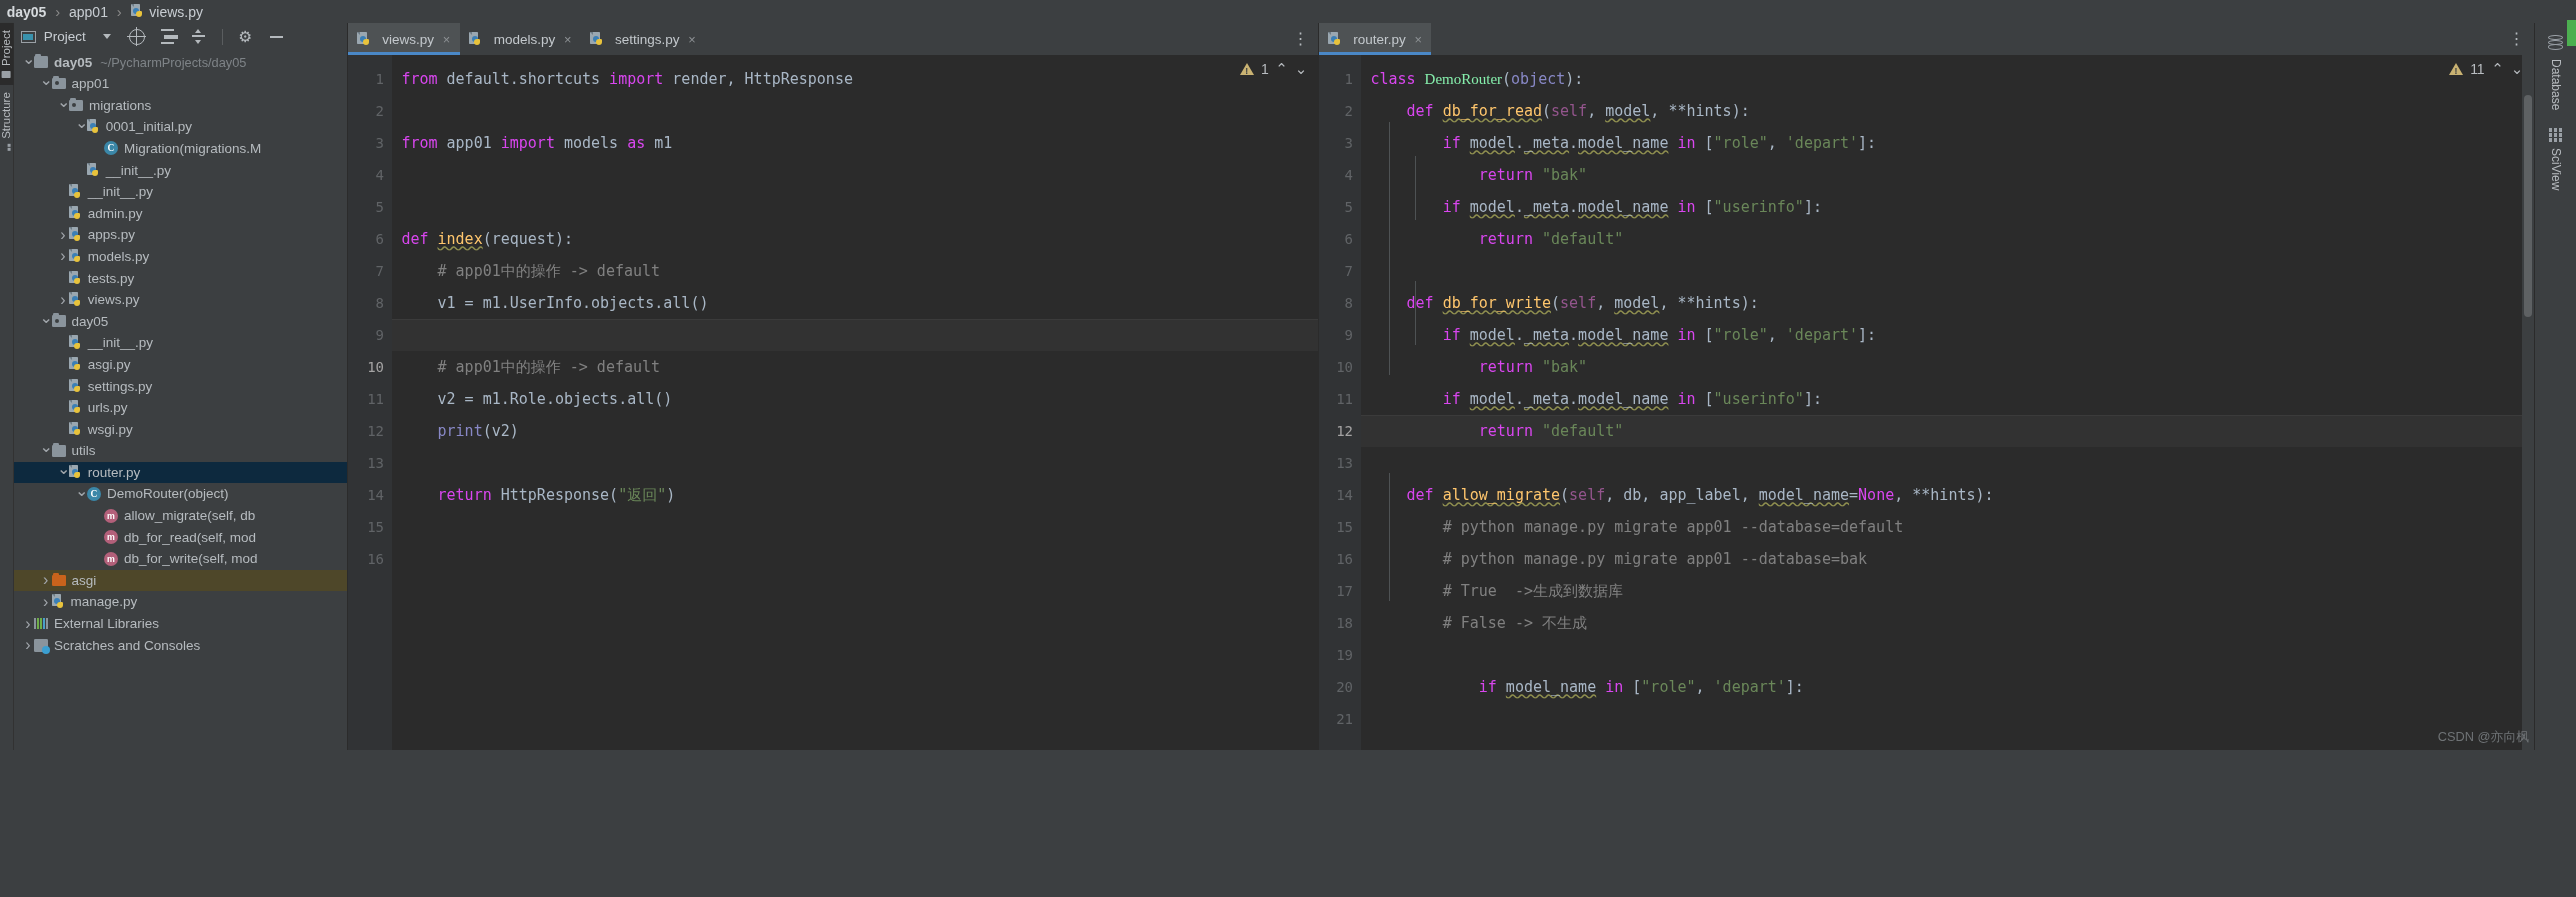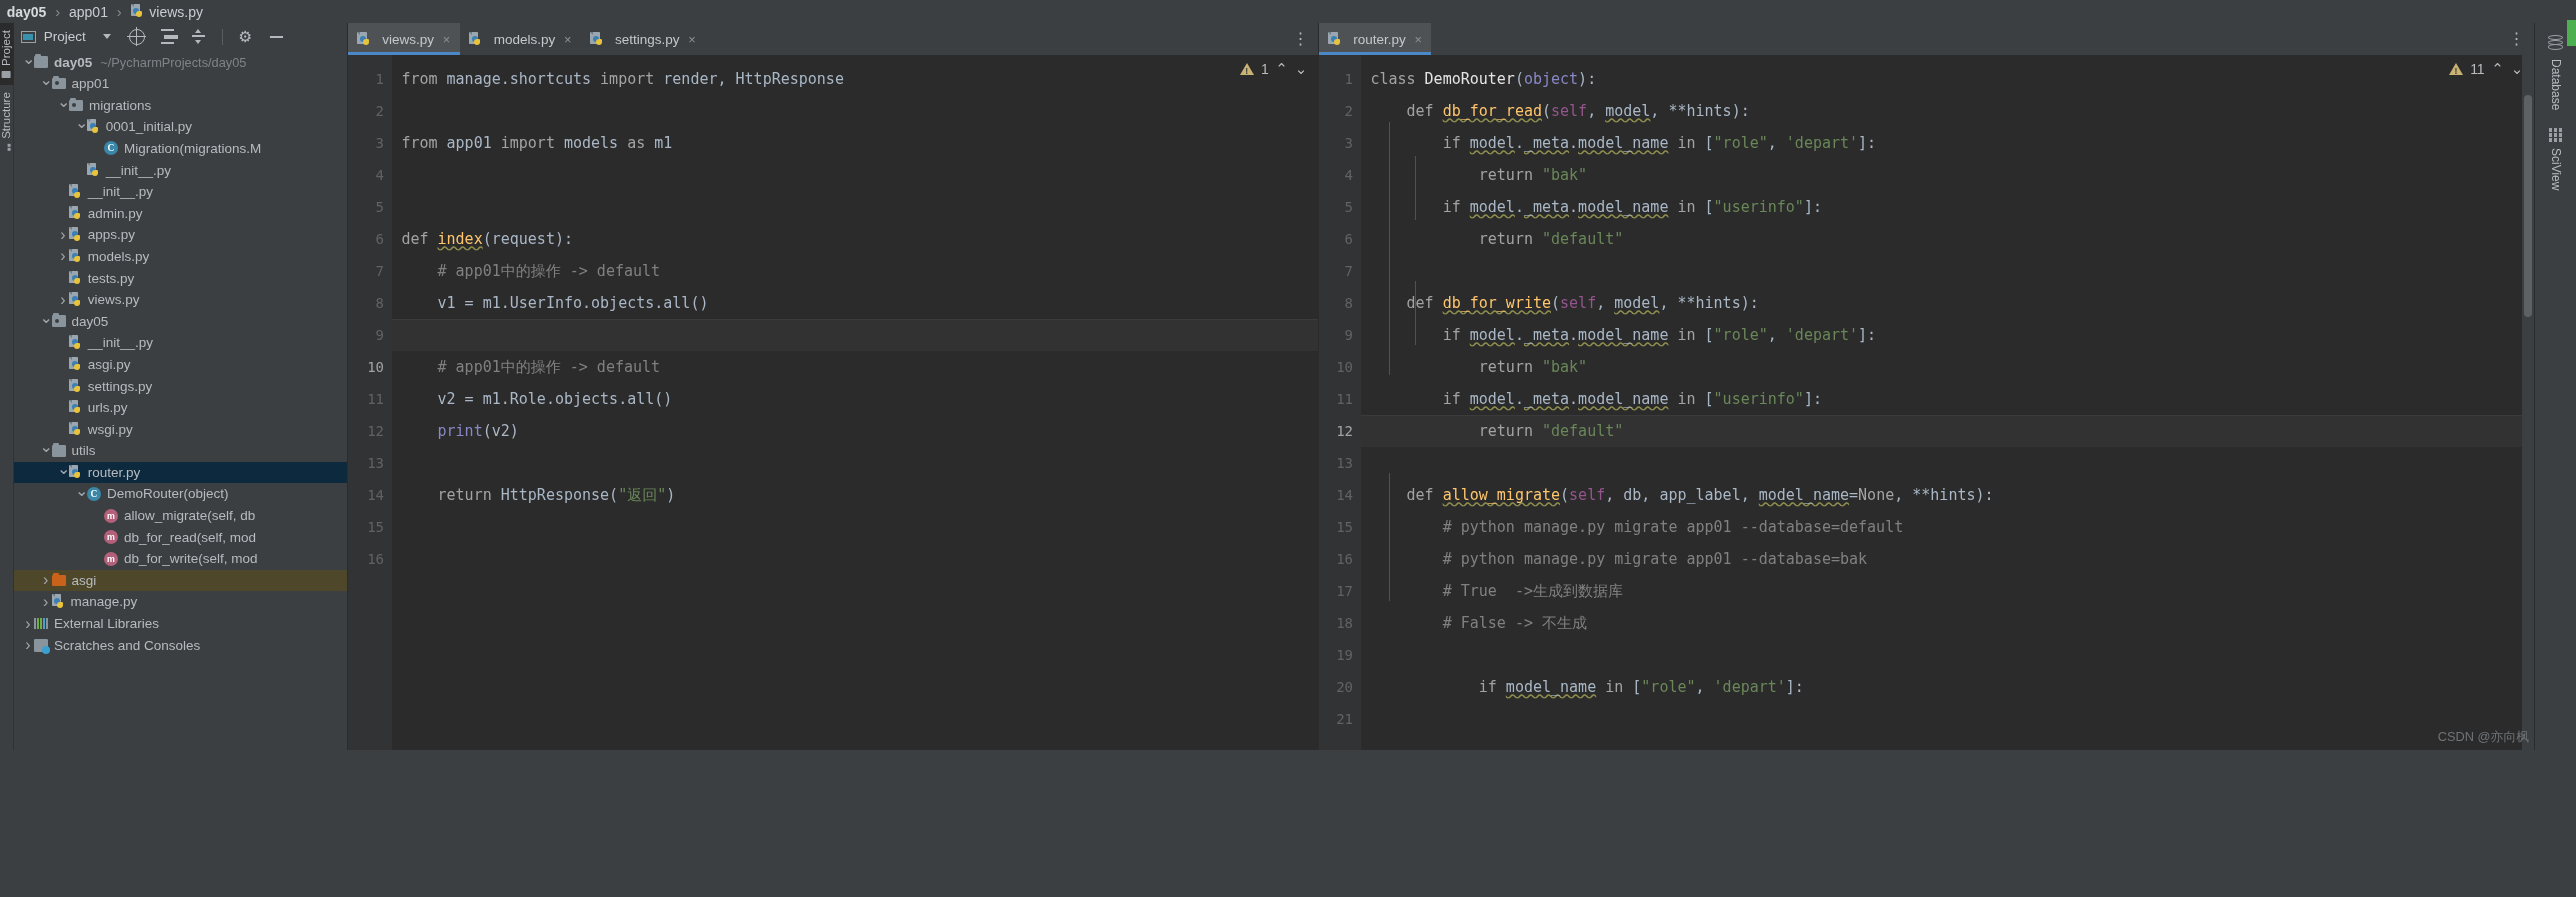--- a/index.html
+++ b/index.html
@@ -247,23 +247,23 @@
   }
   .cl {
     height: 32px; line-height: 32px; white-space: pre; padding-left: 9.4px;
     position: relative;
   }
   .cl.cur { background: #323232; }
   .cl.cur:before {
     content:""; position:absolute; left:0; right:0; top:0; height:0.7px; background:#3b3b3b;
   }
   
-  .kw  { color: #a3a3a3; }
+  .kw  { color: #d946ef; }
   .fn  { color: #ffc66d; }
-  .cls { color: #e5e5e5; }
+  .cls { color: #86efac; font-family: Liberation Serif, serif; }
   .builtin { color: #8888c6; }
   .pln { color: #a9b7c6; }
   .str { color: #6a8759; }
   .cmt { color: #808080; }
   .self { color: #94558d; }
   .under-sq {
     text-decoration: underline wavy #8f8f4f; text-decoration-skip-ink: none;
   }
 
   .indent-guide {
@@ -681,21 +681,21 @@
               <div class="gl">9</div>
               <div class="gl cur">10</div>
               <div class="gl">11</div>
               <div class="gl">12</div>
               <div class="gl">13</div>
               <div class="gl">14</div>
               <div class="gl">15<span class="foldend"></span></div>
               <div class="gl">16</div>
             </div>
           <div class="code" id="codeL">
-              <div class="cl"><span class="kw">from</span> <span class="pln">manage</span><span class="pln">.</span><span class="pln">shortcuts</span> <span class="kw">import</span> <span class="pln">render</span><span class="pln">,</span> <span class="pln">HttpResponse</span></div>
+              <div class="cl"><span class="kw">from</span> <span class="pln">default</span><span class="pln">.</span><span class="pln">shortcuts</span> <span class="kw">import</span> <span class="pln">render</span><span class="pln">,</span> <span class="pln">HttpResponse</span></div>
               <div class="cl"></div>
               <div class="cl"><span class="kw">from</span> <span class="pln">app01</span> <span class="kw">import</span> <span class="pln">models</span> <span class="kw">as</span> <span class="pln">m1</span></div>
               <div class="cl"></div>
               <div class="cl"></div>
               <div class="cl"><span class="kw">def</span> <span class="fn under-sq">index</span><span class="pln">(</span><span class="pln">request</span><span class="pln">)</span><span class="pln">:</span></div>
               <div class="cl">    <span class="cmt"># app01中的操作 -&gt; default</span></div>
               <div class="cl">    <span class="pln">v1</span> <span class="pln">=</span> <span class="pln">m1</span><span class="pln">.</span><span class="pln">UserInfo</span><span class="pln">.</span><span class="pln">objects</span><span class="pln">.</span><span class="pln">all</span><span class="pln">(</span><span class="pln">)</span></div>
               <div class="cl cur"></div>
               <div class="cl">    <span class="cmt"># app01中的操作 -&gt; default</span></div>
               <div class="cl">    <span class="pln">v2</span> <span class="pln">=</span> <span class="pln">m1</span><span class="pln">.</span><span class="pln">Role</span><span class="pln">.</span><span class="pln">objects</span><span class="pln">.</span><span class="pln">all</span><span class="pln">(</span><span class="pln">)</span></div>

